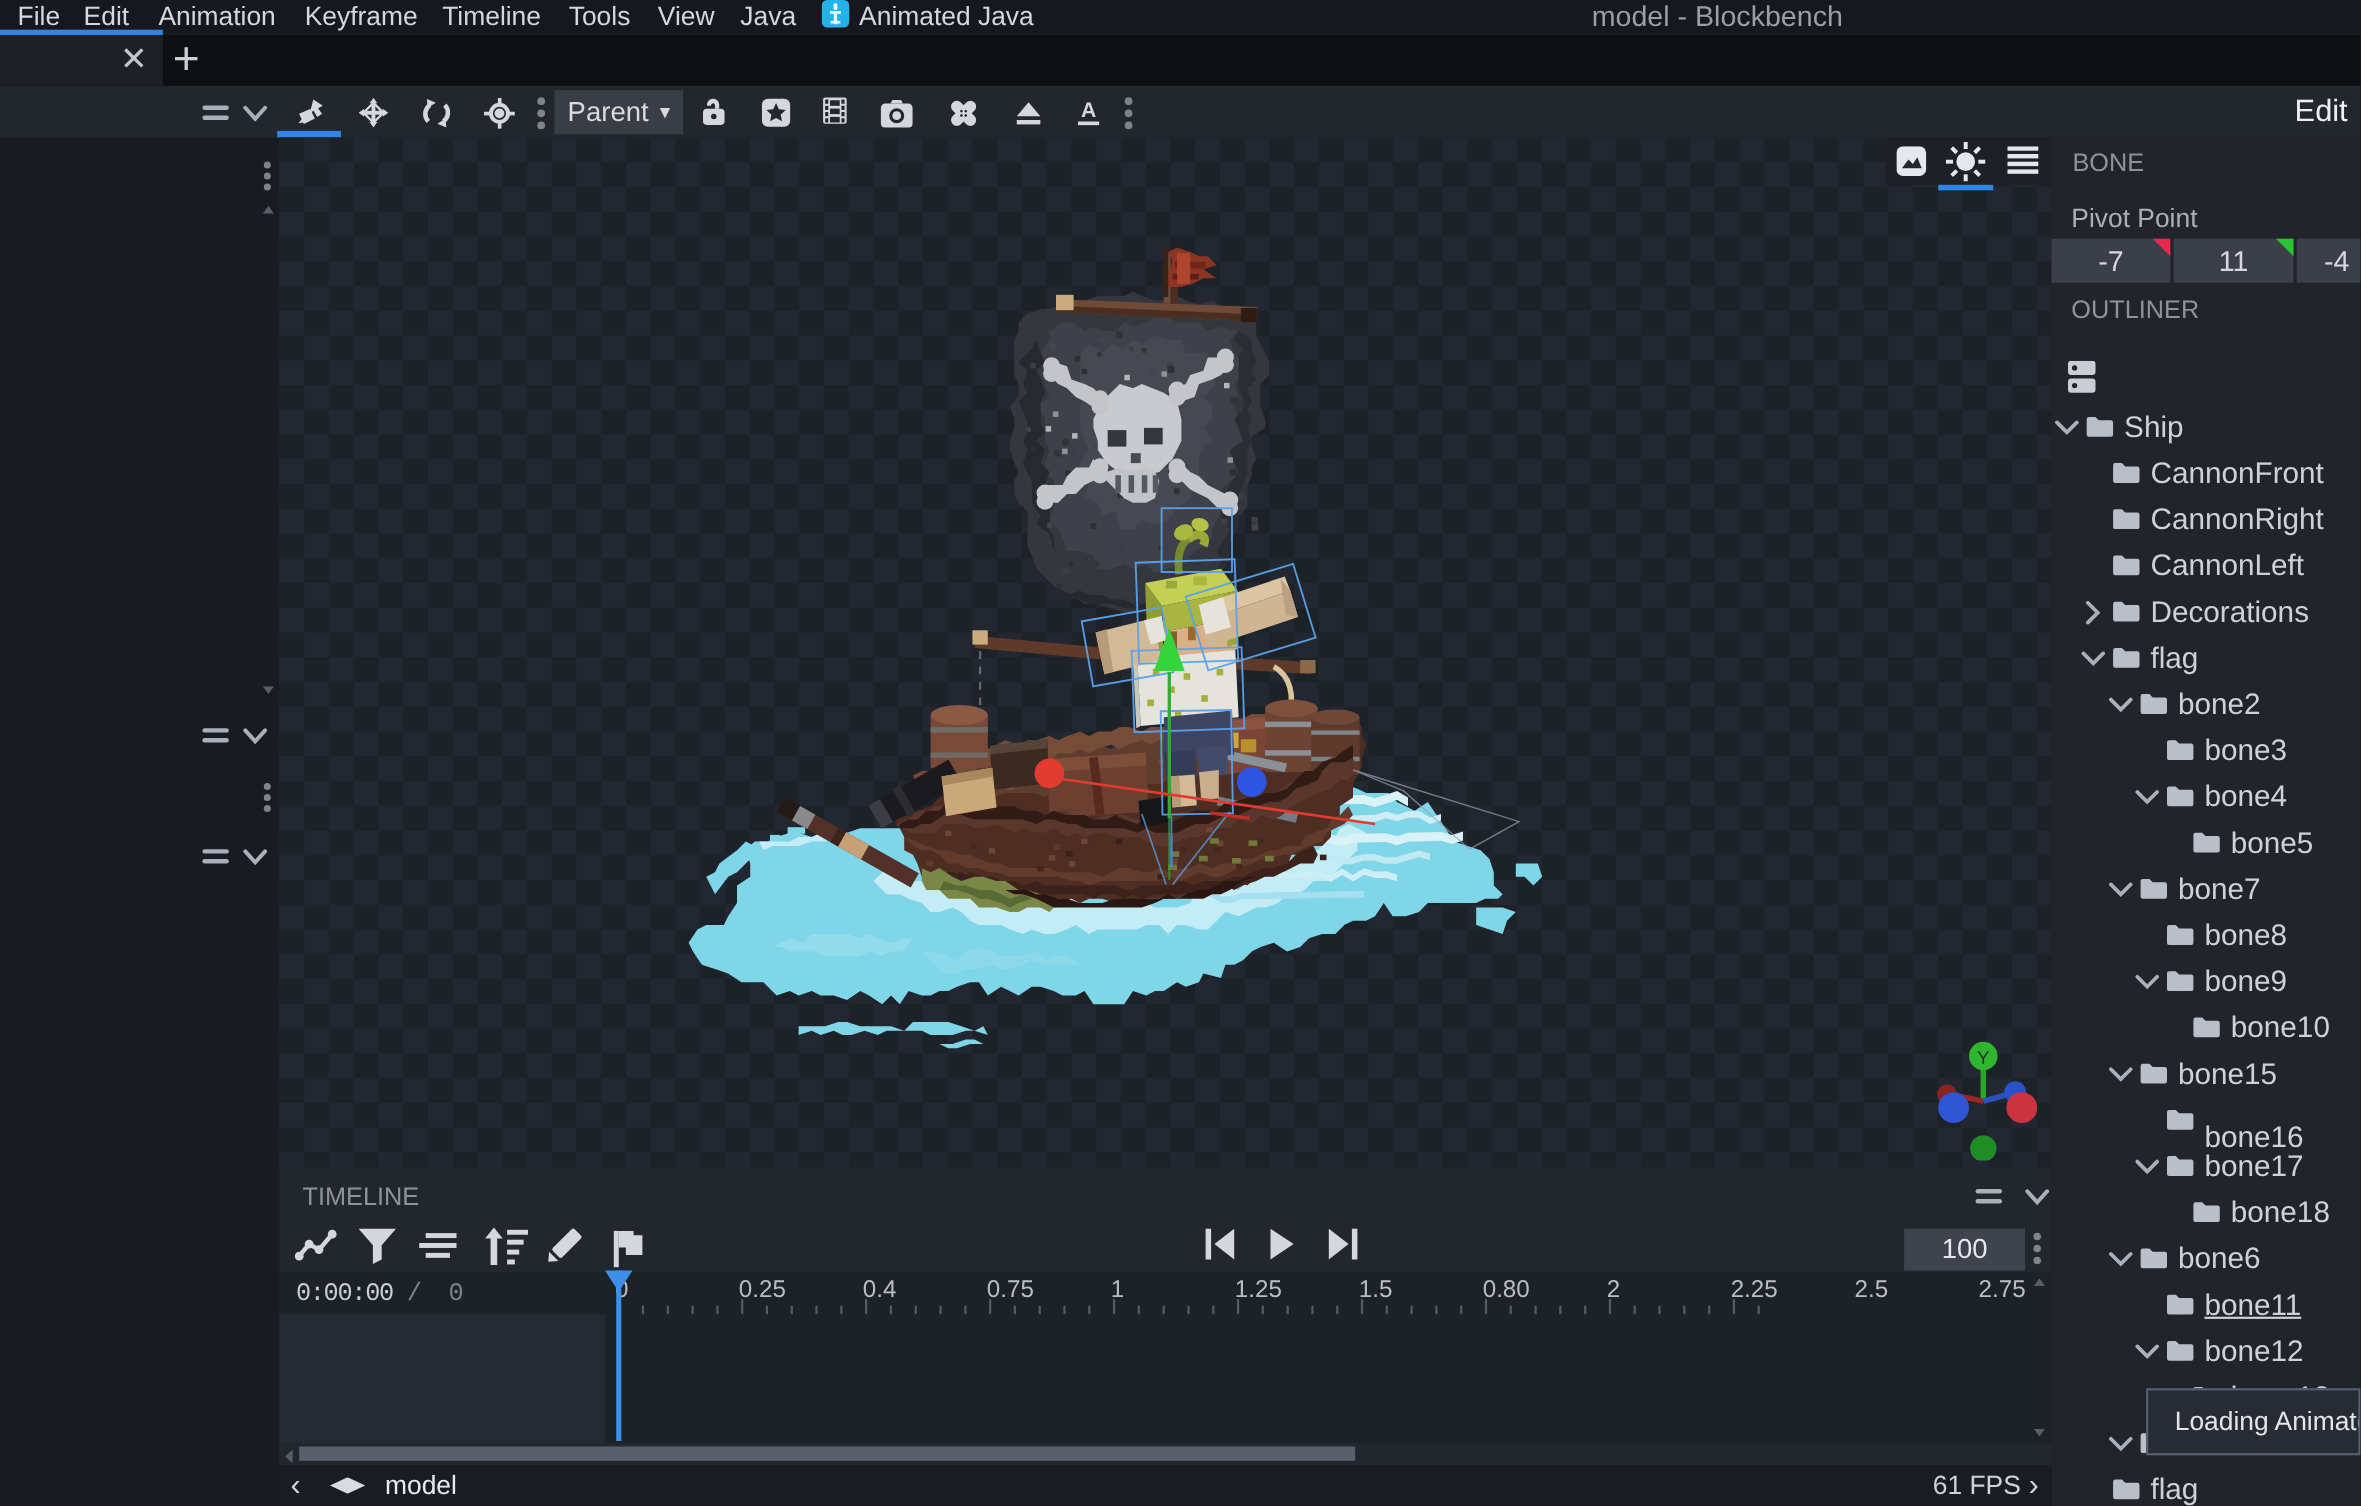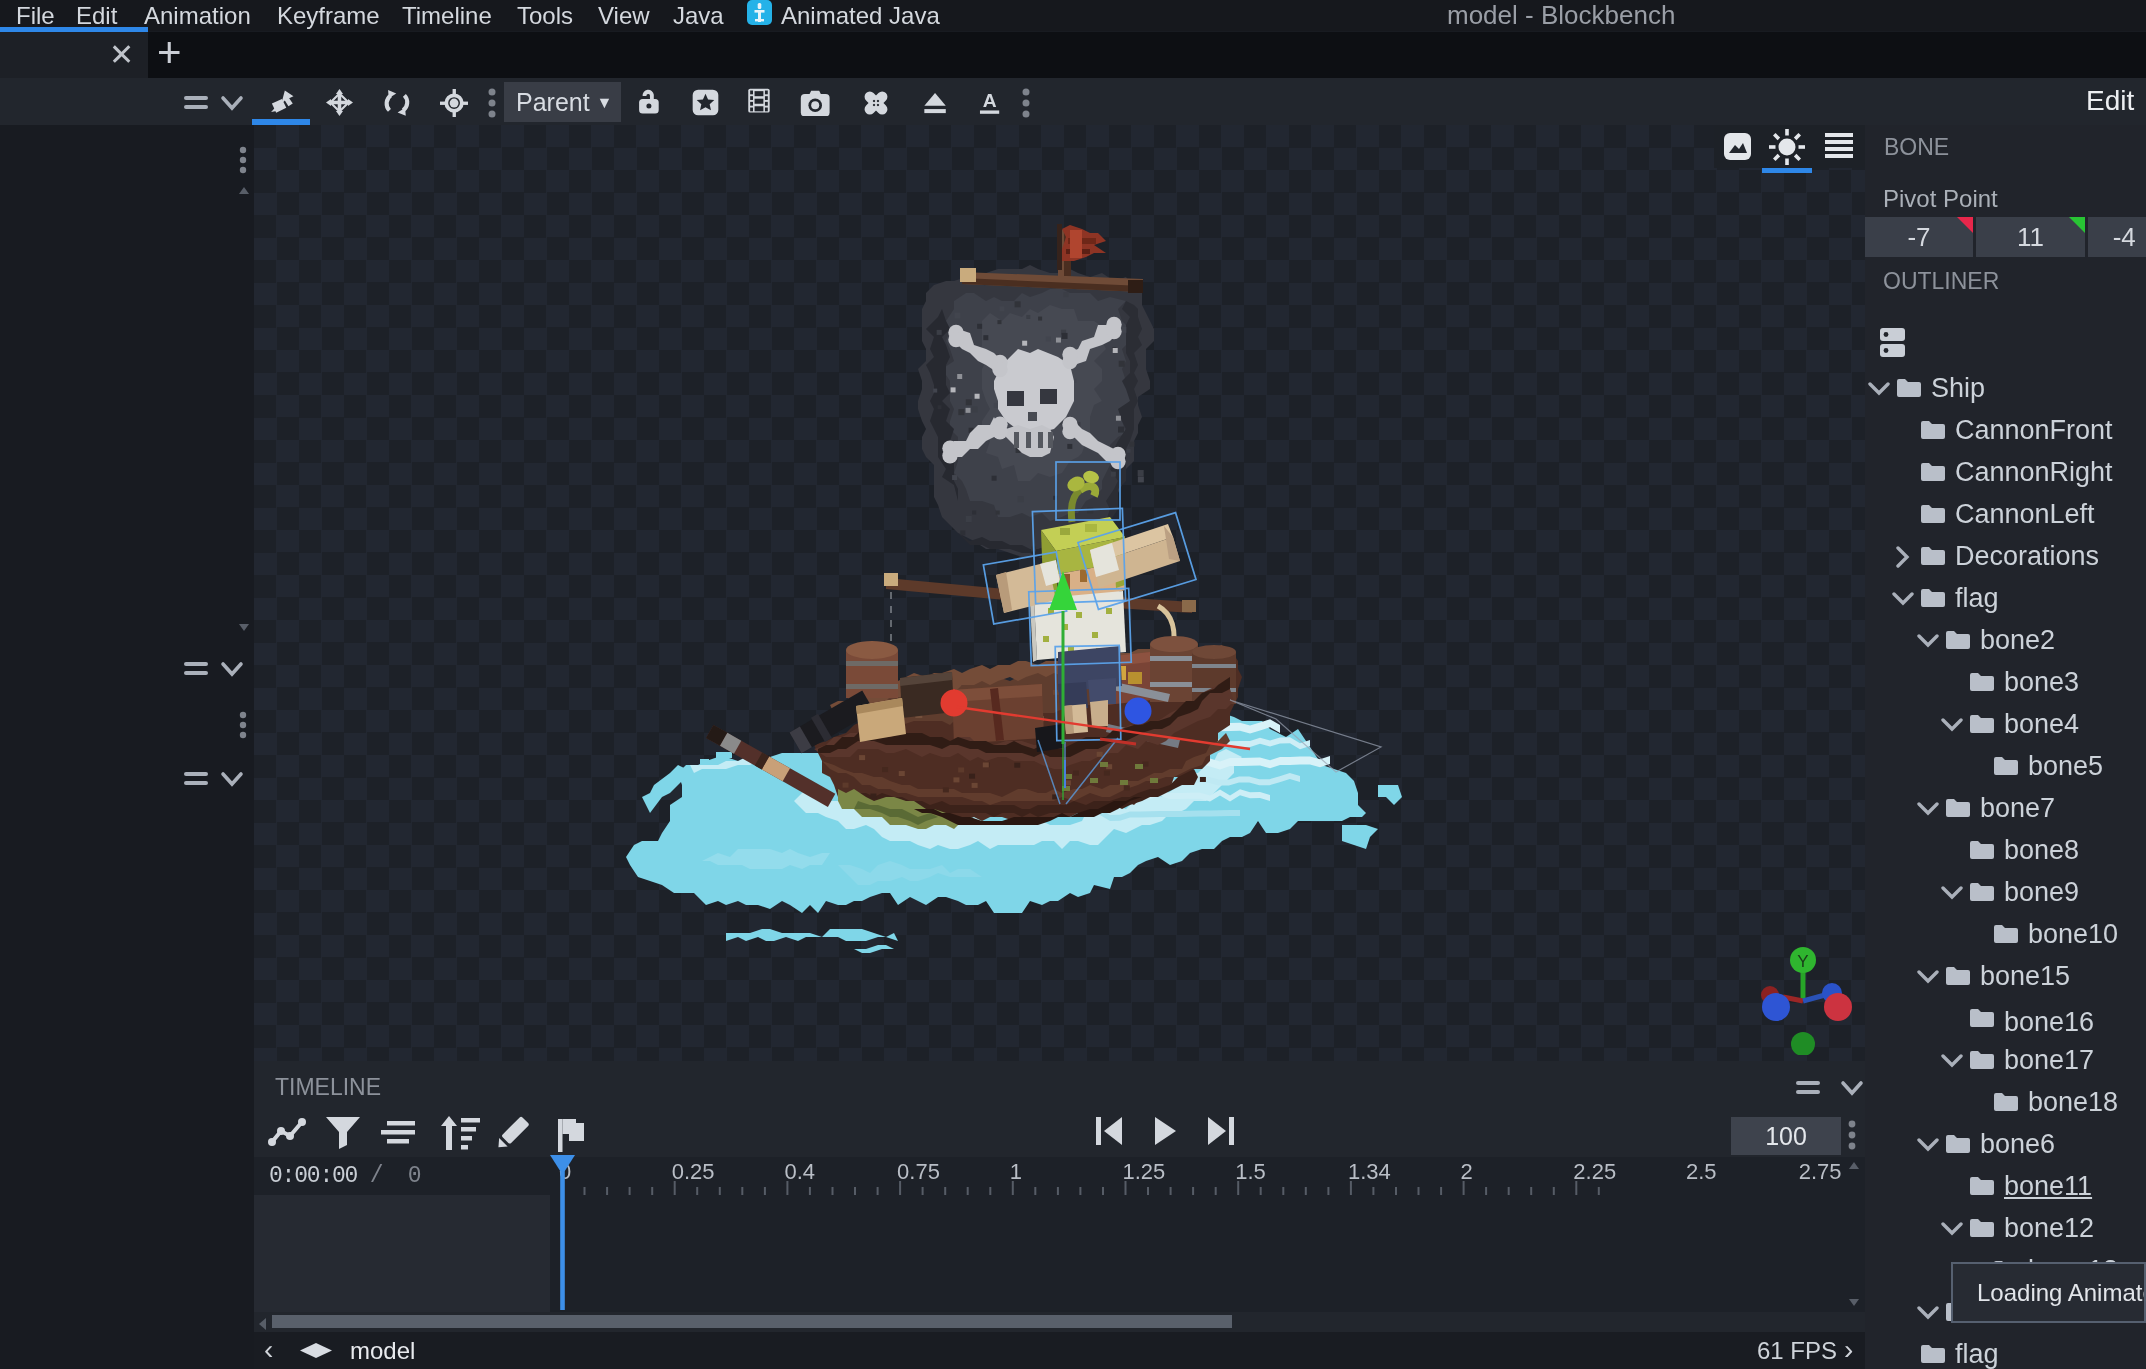--- a/index.html
+++ b/index.html
@@ -722,21 +722,21 @@
           </svg>
           <svg style="position:absolute;left:80px;top:10px;" width="26" height="22">
             <path d="M1 4 Q1 2 3 2 L9 2 L12 5 L23 5 Q25 5 25 7 L25 18 Q25 20 23 20 L3 20 Q1 20 1 18 Z" fill="#b9bfc9"></path>
           </svg>
           <span style="position:absolute;left:115px;top:0px;">bone15</span>
         </div>
 <div class="trow" style="left:0px; top:872px; width:281px;">
           <svg style="position:absolute;left:104px;top:10px;" width="26" height="22">
             <path d="M1 4 Q1 2 3 2 L9 2 L12 5 L23 5 Q25 5 25 7 L25 18 Q25 20 23 20 L3 20 Q1 20 1 18 Z" fill="#b9bfc9"></path>
           </svg>
-          <span style="position:absolute;left:139px;top:4px;">bone16</span>
+          <span style="position:absolute;left:139px;top:16px;">bone16</span>
         </div>
 <div class="trow" style="left:0px; top:914px; width:281px;">
           <svg style="position:absolute;left:76px;top:14px;" width="22" height="16">
             <path d="M2 3 L11 12 L20 3" stroke="#aab0ba" stroke-width="3.4" fill="none" stroke-linecap="round"></path>
           </svg>
           <svg style="position:absolute;left:104px;top:10px;" width="26" height="22">
             <path d="M1 4 Q1 2 3 2 L9 2 L12 5 L23 5 Q25 5 25 7 L25 18 Q25 20 23 20 L3 20 Q1 20 1 18 Z" fill="#b9bfc9"></path>
           </svg>
           <span style="position:absolute;left:139px;top:0px;">bone17</span>
         </div>
@@ -798,21 +798,21 @@
   <div class="abs" id="timeline">
     <div class="abs phead" style="left:21px; top:13px;">TIMELINE</div>
     <div id="ruler">
       <div id="timecode">0:00:00 <span style="color:#7e838c;">/&nbsp;&nbsp;0</span></div>
         <div class="rlabel" style="left:417.7px;">0.25</div>
 <div class="rlabel" style="left:530.4px;">0.4</div>
 <div class="rlabel" style="left:643.1px;">0.75</div>
 <div class="rlabel" style="left:755.8px;">1</div>
 <div class="rlabel" style="left:868.5px;">1.25</div>
 <div class="rlabel" style="left:981.2px;">1.5</div>
-<div class="rlabel" style="left:1093.9px;">1.34</div>
+<div class="rlabel" style="left:1093.9px;">0.80</div>
 <div class="rlabel" style="left:1206.6px;">2</div>
 <div class="rlabel" style="left:1319.3px;">2.25</div>
 <div class="rlabel" style="left:1432.0px;">2.5</div>
 <div class="rlabel" style="left:1544.7px;">2.75</div>
 <svg style="position:absolute;left:0;top:0;" width="1357" height="38">
           <rect x="307.0" y="24" width="2" height="14" fill="#565c66"></rect>
           <rect x="329.5" y="30" width="2" height="8" fill="#565c66"></rect>
           <rect x="352.1" y="30" width="2" height="8" fill="#565c66"></rect>
           <rect x="374.6" y="30" width="2" height="8" fill="#565c66"></rect>
           <rect x="397.2" y="30" width="2" height="8" fill="#565c66"></rect>

